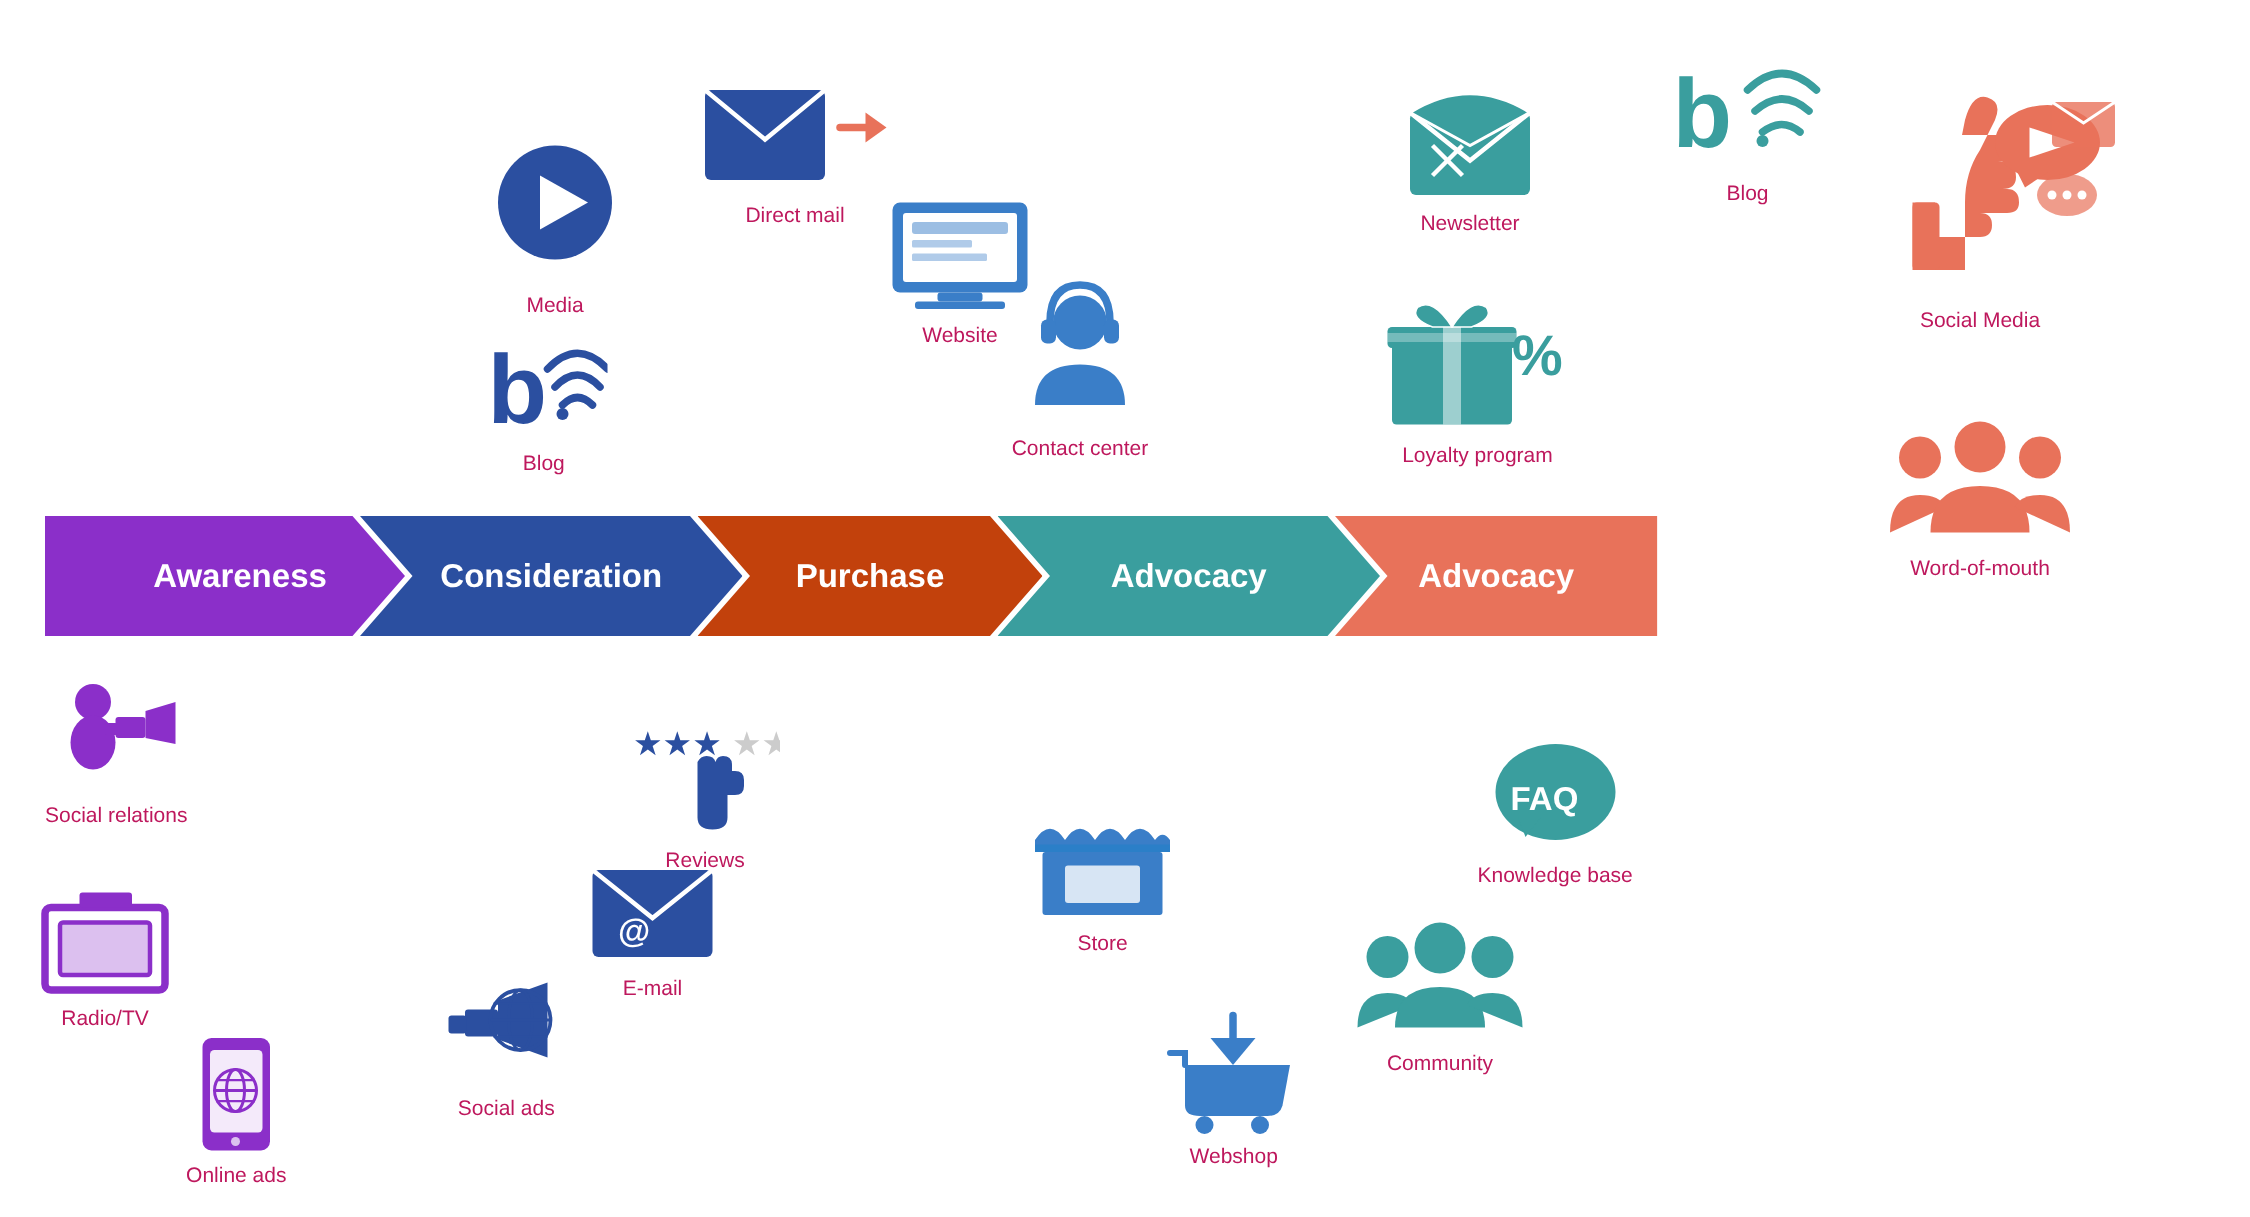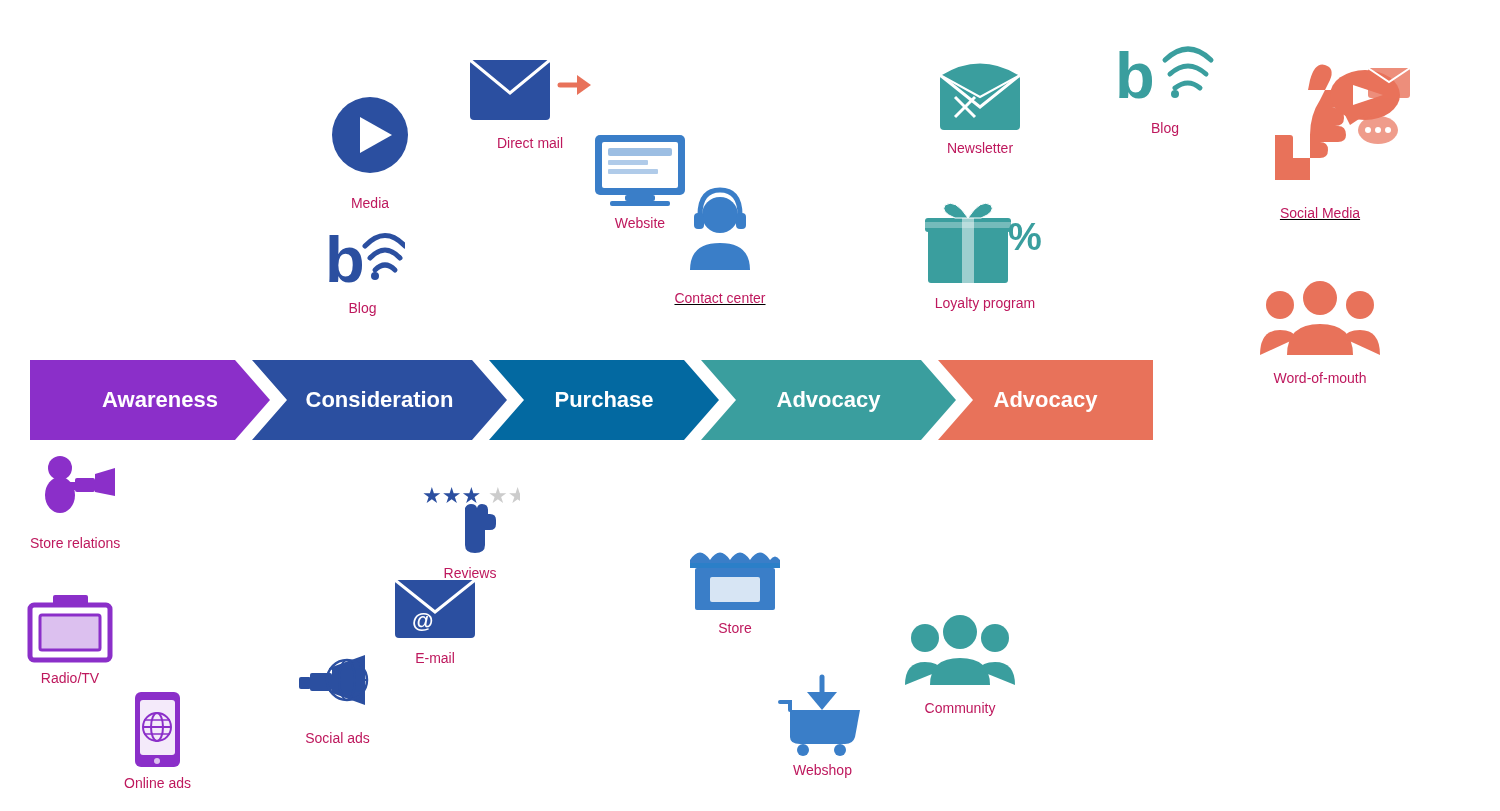--- a/index.html
+++ b/index.html
@@ -14,25 +14,25 @@
 
     .diagram-container {
       width: 1500px;
       height: 811px;
       position: relative;
     }
 
     
     .funnel-row {
       position: absolute;
-      top: 360px;
+      top: 344px;
       left: 30px;
       display: flex;
       align-items: center;
-      gap: 12px;
+      gap: 0;
     }
 
     
     .chevron {
       position: relative;
       height: 80px;
       display: flex;
       align-items: center;
       justify-content: center;
       color: white;
@@ -70,21 +70,21 @@
       clip-path: polygon(0 0, calc(100% - 35px) 0, 100% 50%, calc(100% - 35px) 100%, 0 100%);
       padding-left: 20px;
     }
     .arrow-consideration {
       background: #2B4FA0;
       width: 255px;
       clip-path: polygon(0 0, calc(100% - 35px) 0, 100% 50%, calc(100% - 35px) 100%, 0 100%, 35px 50%);
       margin-left: -30px;
     }
     .arrow-purchase {
-      background: #0369a1;
+      background: #c2410c;
       width: 230px;
       clip-path: polygon(0 0, calc(100% - 35px) 0, 100% 50%, calc(100% - 35px) 100%, 0 100%, 35px 50%);
       margin-left: -30px;
     }
     .arrow-retention {
       background: #3A9E9E;
       width: 255px;
       clip-path: polygon(0 0, calc(100% - 35px) 0, 100% 50%, calc(100% - 35px) 100%, 0 100%, 35px 50%);
       margin-left: -30px;
     }
@@ -146,21 +146,21 @@
   <div class="icon-item" style="left:30px; top:450px;">
     <svg width="90" height="80" viewBox="0 0 90 80">
 
       <circle cx="30" cy="18" r="12" fill="#8B2FC9"></circle>
       <ellipse cx="30" cy="45" rx="15" ry="18" fill="#8B2FC9"></ellipse>
 
       <rect x="45" y="28" width="20" height="14" rx="2" fill="#8B2FC9"></rect>
       <polygon points="65,24 85,18 85,46 65,42" fill="#8B2FC9"></polygon>
       <rect x="38" y="32" width="8" height="8" rx="1" fill="#8B2FC9"></rect>
     </svg>
-    <span class="label">Store relations</span>
+    <span class="label">Social relations</span>
   </div>
 
   <div class="icon-item" style="left:25px; top:590px;">
     <svg width="90" height="75" viewBox="0 0 90 75">
       <rect x="5" y="15" width="80" height="55" rx="4" fill="none" stroke="#8B2FC9" stroke-width="5"></rect>
       <rect x="15" y="25" width="60" height="35" rx="2" fill="#8B2FC9" opacity="0.3"></rect>
       <rect x="15" y="25" width="60" height="35" rx="2" fill="none" stroke="#8B2FC9" stroke-width="3"></rect>
       <rect x="28" y="5" width="35" height="10" rx="2" fill="#8B2FC9"></rect>
     </svg>
     <span class="label">Radio/TV</span>
@@ -262,21 +262,21 @@
 
       <circle cx="62" cy="35" r="20" fill="none" stroke="#2B4FA0" stroke-width="2.5"></circle>
       <ellipse cx="62" cy="35" rx="8" ry="20" fill="none" stroke="#2B4FA0" stroke-width="2"></ellipse>
       <line x1="42" y1="35" x2="82" y2="35" stroke="#2B4FA0" stroke-width="2"></line>
       <line x1="44" y1="24" x2="80" y2="24" stroke="#2B4FA0" stroke-width="1.5"></line>
       <line x1="44" y1="46" x2="80" y2="46" stroke="#2B4FA0" stroke-width="1.5"></line>
     </svg>
     <span class="label">Social ads</span>
   </div>
 
-  <div class="icon-item" style="left:670px; top:185px;text-decoration:underline;">
+  <div class="icon-item" style="left:670px; top:185px;">
     <svg width="100" height="100" viewBox="0 0 100 100">
 
       <circle cx="50" cy="30" r="18" fill="#3A7EC8"></circle>
 
       <path d="M30,30 Q30,5 50,5 Q70,5 70,30" fill="none" stroke="#3A7EC8" stroke-width="5"></path>
       <rect x="24" y="28" width="10" height="16" rx="4" fill="#3A7EC8"></rect>
       <rect x="66" y="28" width="10" height="16" rx="4" fill="#3A7EC8"></rect>
 
       <path d="M20,85 Q20,58 50,58 Q80,58 80,85" fill="#3A7EC8"></path>
     </svg>
@@ -350,37 +350,45 @@
     <svg width="110" height="85" viewBox="0 0 110 85">
       <text x="5" y="68" font-size="65" font-weight="900" fill="#3A9E9E" font-family="Arial">b</text>
       <path d="M65,58 Q78,48 90,58" fill="none" stroke="#3A9E9E" stroke-width="5" stroke-linecap="round"></path>
       <path d="M60,44 Q78,28 96,44" fill="none" stroke="#3A9E9E" stroke-width="5" stroke-linecap="round"></path>
       <path d="M55,30 Q78,8 101,30" fill="none" stroke="#3A9E9E" stroke-width="5" stroke-linecap="round"></path>
       <circle cx="65" cy="64" r="4" fill="#3A9E9E"></circle>
     </svg>
     <span class="label">Blog</span>
   </div>
 
+  <div class="icon-item" style="left:985px; top:490px;">
+    <svg width="90" height="80" viewBox="0 0 90 80">
+      <ellipse cx="45" cy="38" rx="40" ry="32" fill="#3A9E9E"></ellipse>
+      <path d="M25,68 L35,55 L20,55 Z" fill="#3A9E9E"></path>
+      <text x="15" y="50" font-size="22" fill="white" font-weight="bold">FAQ</text>
+    </svg>
+    <span class="label">Knowledge base</span>
+  </div>
 
   <div class="icon-item" style="left:900px; top:610px;">
     <svg width="120" height="85" viewBox="0 0 120 85">
 
       <circle cx="25" cy="28" r="14" fill="#3A9E9E"></circle>
       <path d="M5,75 Q5,52 25,52 Q38,52 42,60" fill="#3A9E9E"></path>
 
       <circle cx="60" cy="22" r="17" fill="#3A9E9E"></circle>
       <path d="M30,75 Q30,48 60,48 Q90,48 90,75 Z" fill="#3A9E9E"></path>
 
       <circle cx="95" cy="28" r="14" fill="#3A9E9E"></circle>
       <path d="M78,60 Q82,52 95,52 Q115,52 115,75" fill="#3A9E9E"></path>
     </svg>
     <span class="label">Community</span>
   </div>
 
-  <div class="icon-item" style="left:1220px; top:50px;text-decoration:underline;">
+  <div class="icon-item" style="left:1220px; top:50px;">
     <svg width="200" height="160" viewBox="0 0 200 160">
 
       <path d="M55,85 L55,130 L90,130 L90,85 Q90,65 100,50 L110,30 Q115,18 105,15 Q95,12 90,30 L88,40 L112,40 Q122,40 122,50 Q122,58 112,58 L115,58 Q124,58 124,68 Q124,76 115,76 L118,76 Q126,76 126,85 Q126,92 118,92 L100,92 Q108,92 108,100 Q108,108 100,108 L70,108 L70,85 Z" fill="#E8725A"></path>
       <rect x="55" y="85" width="18" height="45" rx="3" fill="#E8725A"></rect>
 
       <ellipse cx="145" cy="45" rx="35" ry="25" fill="#E8725A"></ellipse>
       <path d="M125,65 L130,75 L145,65 Z" fill="#E8725A"></path>
 
       <polygon points="133,35 163,45 133,55" fill="white"></polygon>
 

